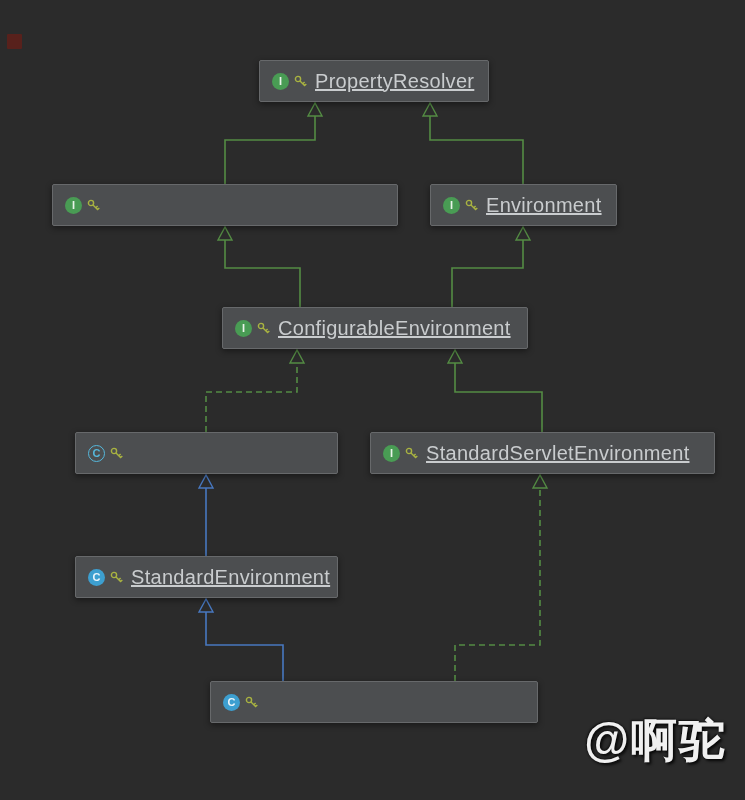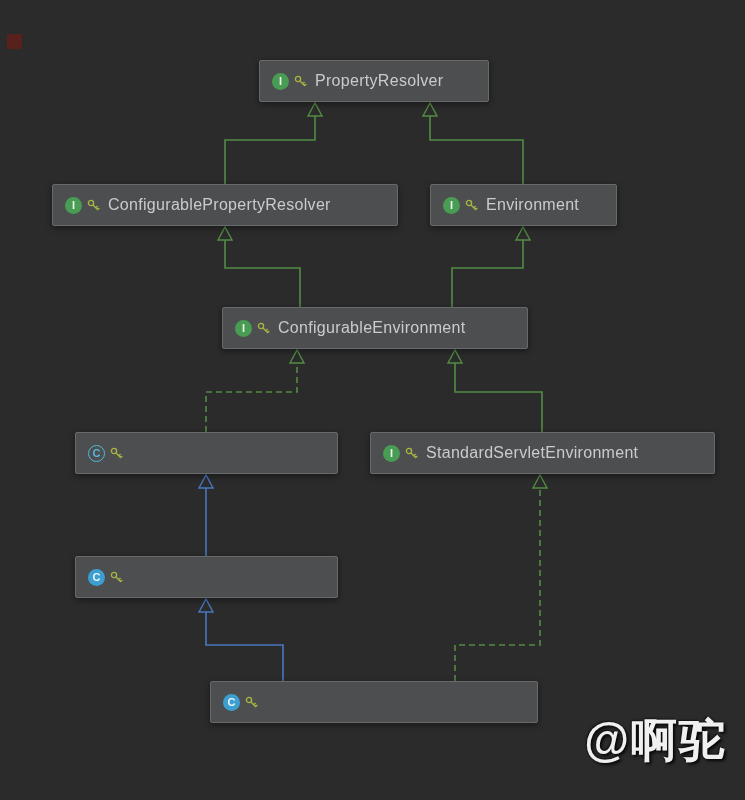--- a/index.html
+++ b/index.html
@@ -42,24 +42,25 @@
     font-size: 11px; font-weight: bold;
     flex: none;
     box-sizing: border-box;
   }
   .badge.iface    { background: #499C54; color: #E9F3E9; }
   .badge.cls      { background: #3D9FD0; color: #EAF5FB; }
   .badge.abstract { background: transparent; border: 1.5px solid #55B8DC; color: #55B8DC; }
   .key { margin-left: 5px; flex: none; }
   .label {
     margin-left: 8px;
-    font-size: 16px;
+    font-size: 20px;
     color: #c9ccce;
     white-space: nowrap;
     letter-spacing: 0.3px;
+    text-decoration: underline;
   }
   .watermark {
     position: absolute;
     right: 18px;
     bottom: 28px;
     font-size: 46px;
     font-weight: bold;
     color: #f0f0f0;
     letter-spacing: 2px;
     text-shadow: 2px 2px 3px rgba(0,0,0,0.85), -1px -1px 2px rgba(0,0,0,0.6);
@@ -134,21 +135,20 @@
       </svg>
     <span class="label">PropertyResolver</span>
   </div>
 
   <div class="node" style="left:52px; top:184px; width:346px;">
     <span class="badge iface">I</span>
     <svg class="key" width="13" height="13" viewBox="0 0 13 13">
         <circle cx="4" cy="4" r="2.6" fill="none" stroke="#A9B341" stroke-width="1.4"></circle>
         <path d="M6 6 L11 11 M8.8 8.8 L10.6 7 M10.6 10.6 L12.3 8.9" stroke="#A9B341" stroke-width="1.4" fill="none"></path>
       </svg>
-    <span class="label">ConfigurablePropertyResolver</span>
   </div>
 
   <div class="node" style="left:430px; top:184px; width:187px;">
     <span class="badge iface">I</span>
     <svg class="key" width="13" height="13" viewBox="0 0 13 13">
         <circle cx="4" cy="4" r="2.6" fill="none" stroke="#A9B341" stroke-width="1.4"></circle>
         <path d="M6 6 L11 11 M8.8 8.8 L10.6 7 M10.6 10.6 L12.3 8.9" stroke="#A9B341" stroke-width="1.4" fill="none"></path>
       </svg>
     <span class="label">Environment</span>
   </div>
@@ -178,20 +178,21 @@
       </svg>
     <span class="label">StandardServletEnvironment</span>
   </div>
 
   <div class="node" style="left:75px; top:556px; width:263px;">
     <span class="badge cls">C</span>
     <svg class="key" width="13" height="13" viewBox="0 0 13 13">
         <circle cx="4" cy="4" r="2.6" fill="none" stroke="#A9B341" stroke-width="1.4"></circle>
         <path d="M6 6 L11 11 M8.8 8.8 L10.6 7 M10.6 10.6 L12.3 8.9" stroke="#A9B341" stroke-width="1.4" fill="none"></path>
       </svg>
+    <span class="label">StandardEnvironment</span>
   </div>
 
   <div class="node" style="left:210px; top:681px; width:328px;">
     <span class="badge cls">C</span>
     <svg class="key" width="13" height="13" viewBox="0 0 13 13">
         <circle cx="4" cy="4" r="2.6" fill="none" stroke="#A9B341" stroke-width="1.4"></circle>
         <path d="M6 6 L11 11 M8.8 8.8 L10.6 7 M10.6 10.6 L12.3 8.9" stroke="#A9B341" stroke-width="1.4" fill="none"></path>
       </svg>
   </div>
 

